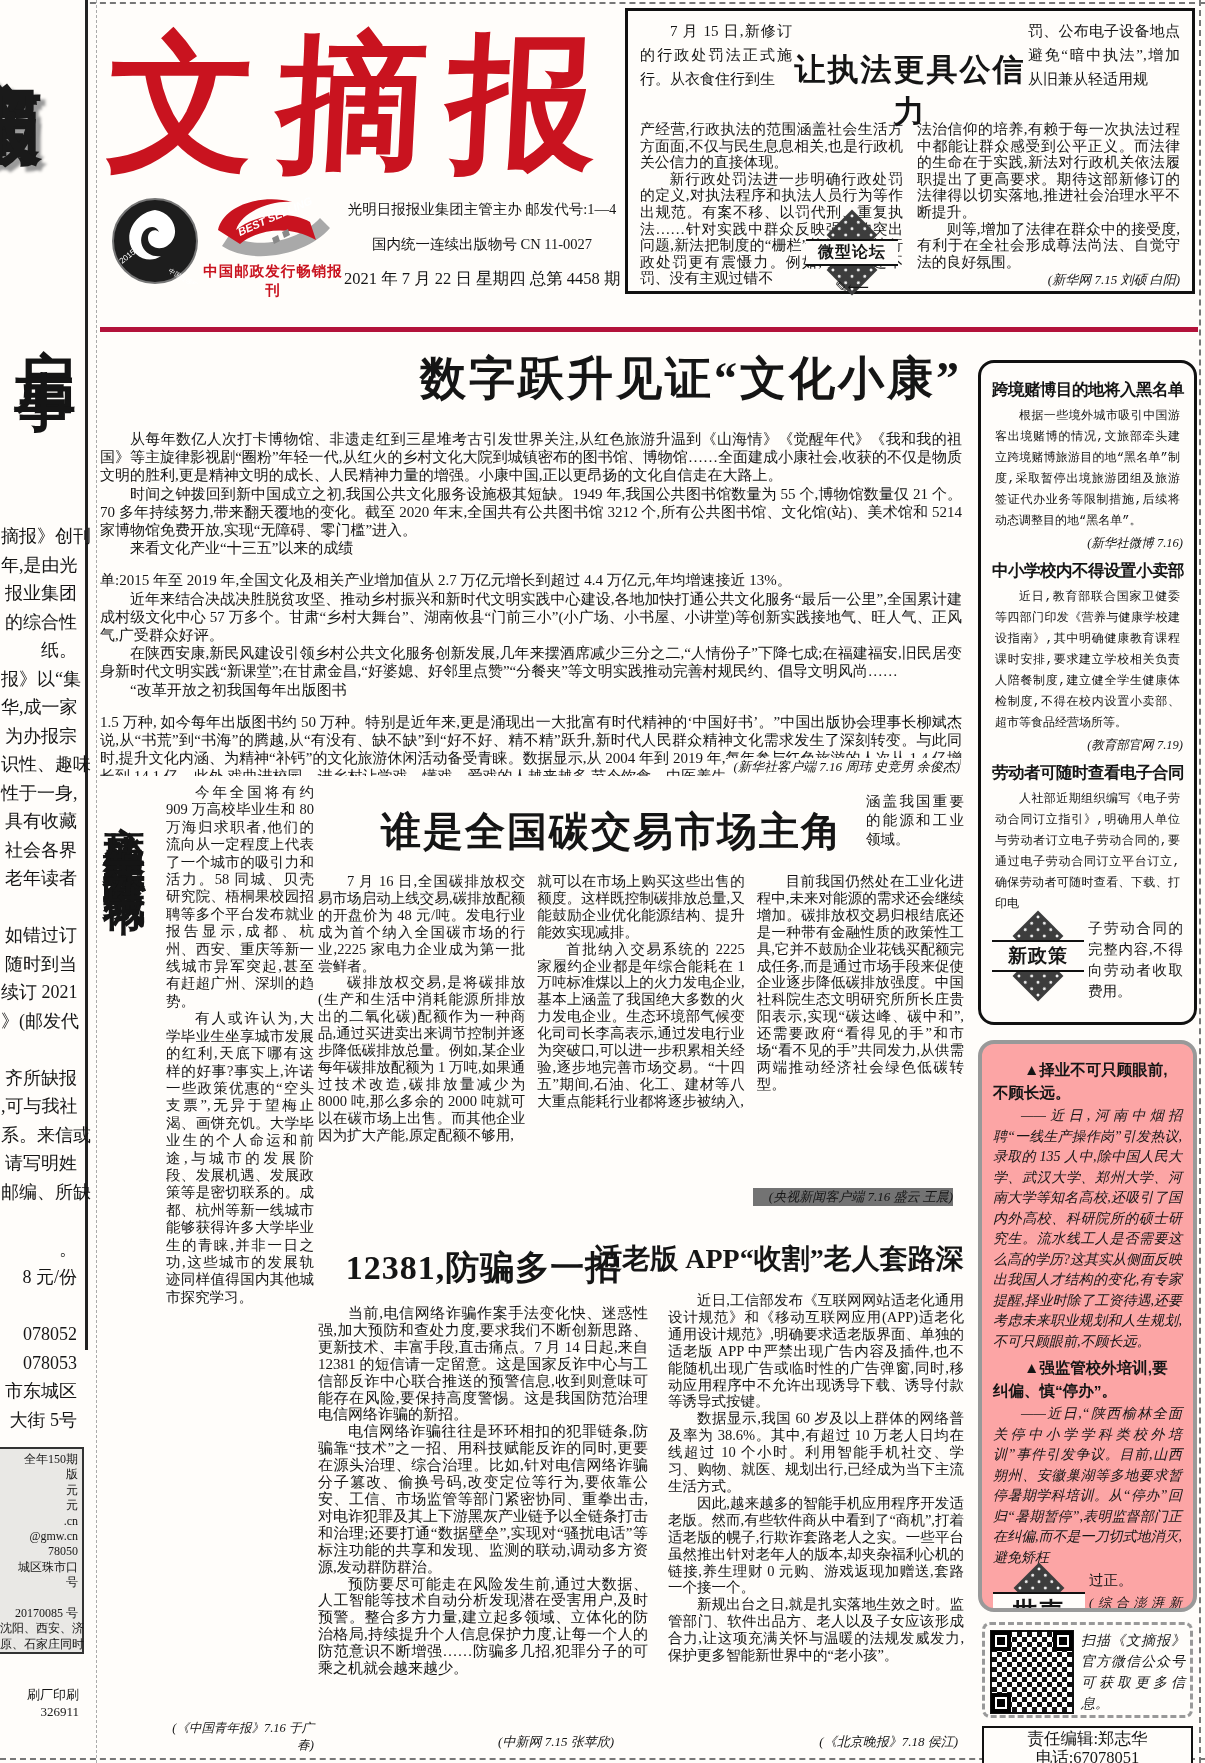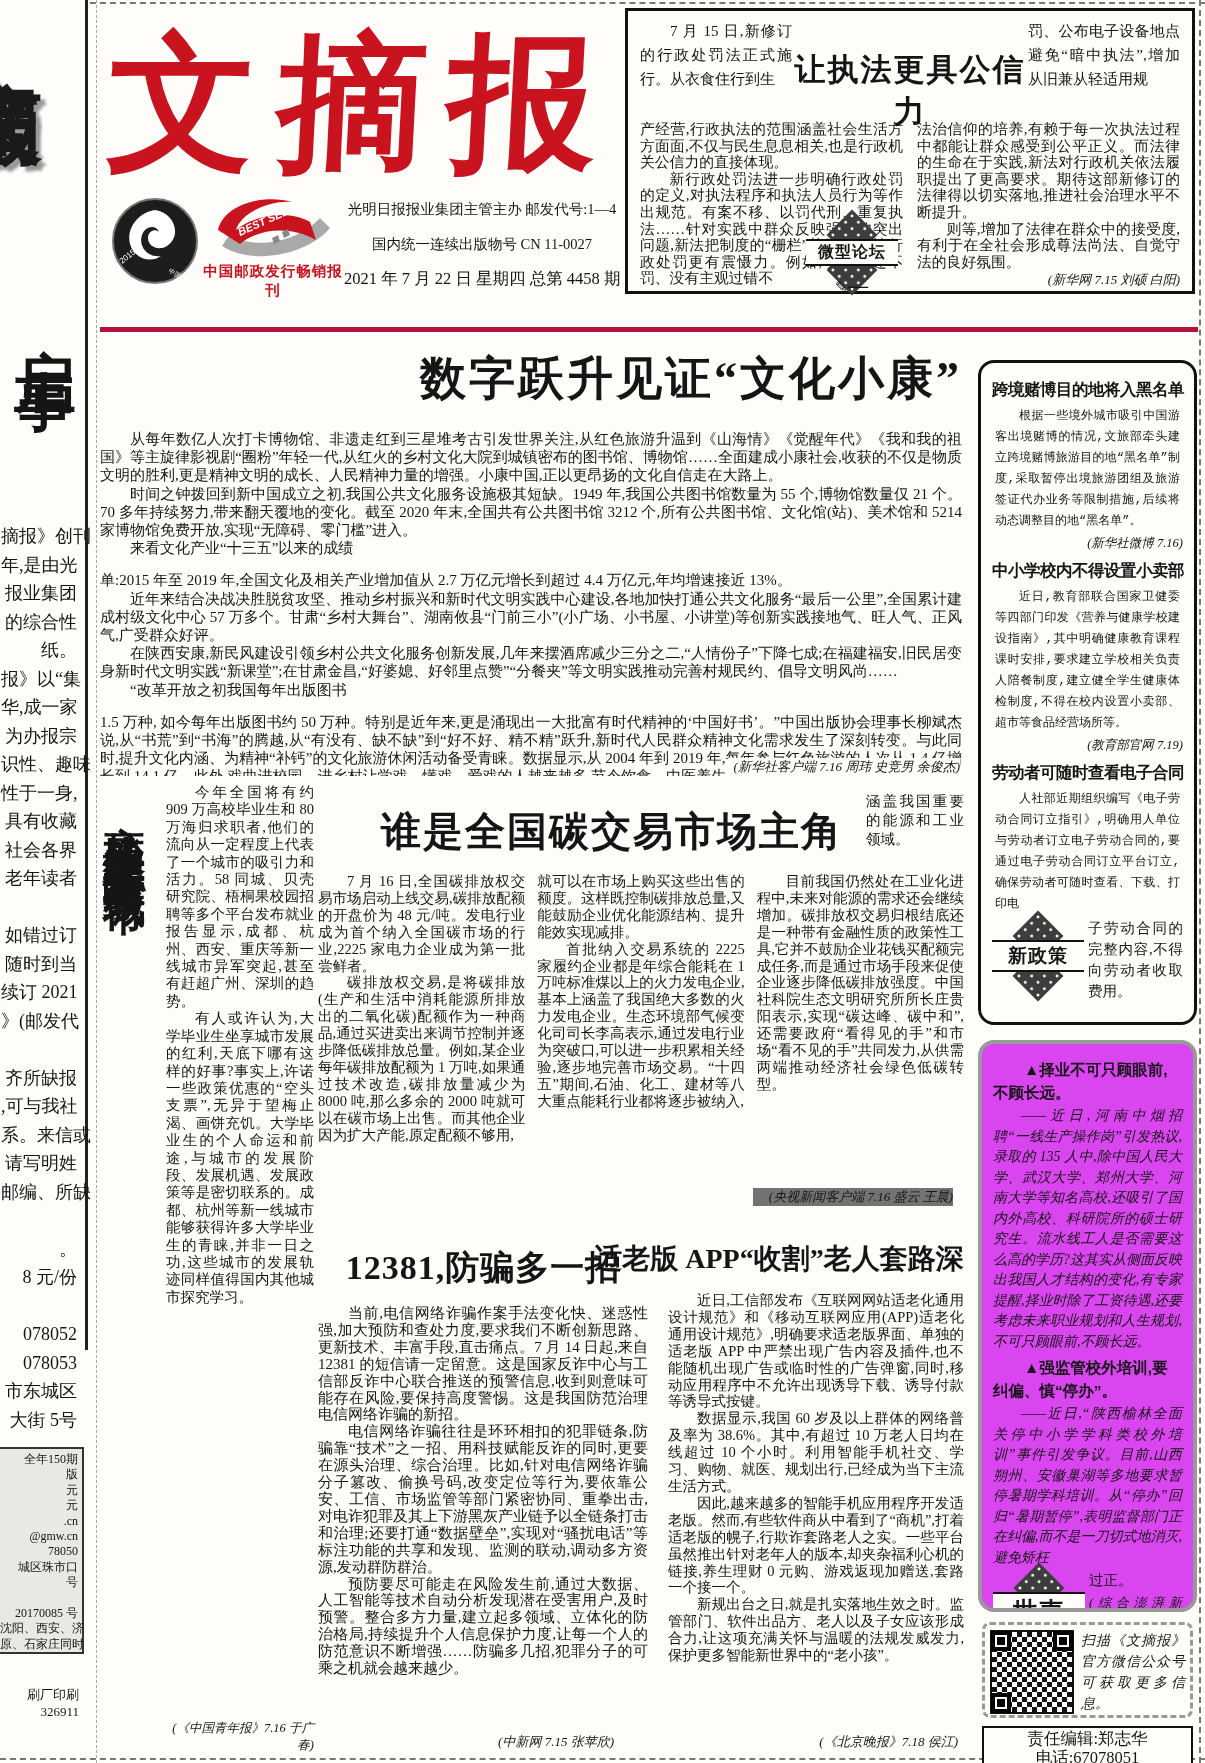--- a/index.html
+++ b/index.html
@@ -93,21 +93,21 @@
   
   .news-box{position:absolute;left:978px;top:360px;width:219px;height:665px;border:3px solid #111;border-radius:16px;
       padding:8px 11px;box-sizing:border-box;overflow:hidden;background:#fffdfa;}
   .news-box .ntitle{text-align:center;font-weight:900;font-size:16.5px;letter-spacing:-0.5px;margin:8px 0 5px;white-space:nowrap;}
   .news-box .nbody{font-size:12px;line-height:21px;text-align:justify;text-indent:2em;margin:3px;font-family:Liberation Mono, monospace;}
   .news-box .nattr{text-align:right;font-size:12.5px;font-style:italic;margin:2px 0 4px;}
   .wrap-row{display:flex;align-items:flex-start;gap:4px;margin-top:2px;}
   .wrap-row .wtext{flex:1;font-size:14.5px;line-height:21px;text-align:justify;margin:0;}
   .policy-badge .lbl{font-size:19px;letter-spacing:1px;}
   .voices-box{position:absolute;left:978px;top:1040px;width:219px;height:572px;border:4px solid #999;border-radius:16px;
-      padding:10px 11px;box-sizing:border-box;overflow:hidden;background:#d946ef;}
+      padding:10px 11px;box-sizing:border-box;overflow:hidden;background:#fca5a5;}
   .voices-box .vlead{font-size:15.5px;font-weight:bold;line-height:23px;text-indent:2em;margin:4px 0 0;
       font-family:"Liberation Sans","DejaVu Sans",sans-serif;}
   .voices-box .vbody{font-size:14px;font-style:italic;line-height:20.5px;text-align:justify;text-indent:2em;margin:2px 0 0;}
   .voices-box .vattr{font-size:13px;font-style:italic;line-height:19px;margin:2px 0 0;}
   .voice-badge .lbl{font-size:24px;letter-spacing:2px;}
   .qr-box{position:absolute;left:982px;top:1622px;width:211px;height:96px;border:3px dashed #999;border-radius:8px;
       padding:5px;box-sizing:border-box;display:flex;gap:7px;background:#fffdfa;}
   .qr{width:80px;height:80px;position:relative;flex:none;
       background:repeating-conic-gradient(#111 0 25%,#fff 0 50%);background-size:10px 10px;border:2px solid #111;}
   .qr .f{position:absolute;width:20px;height:20px;border:4px solid #000;background:#fff;box-sizing:border-box;}

